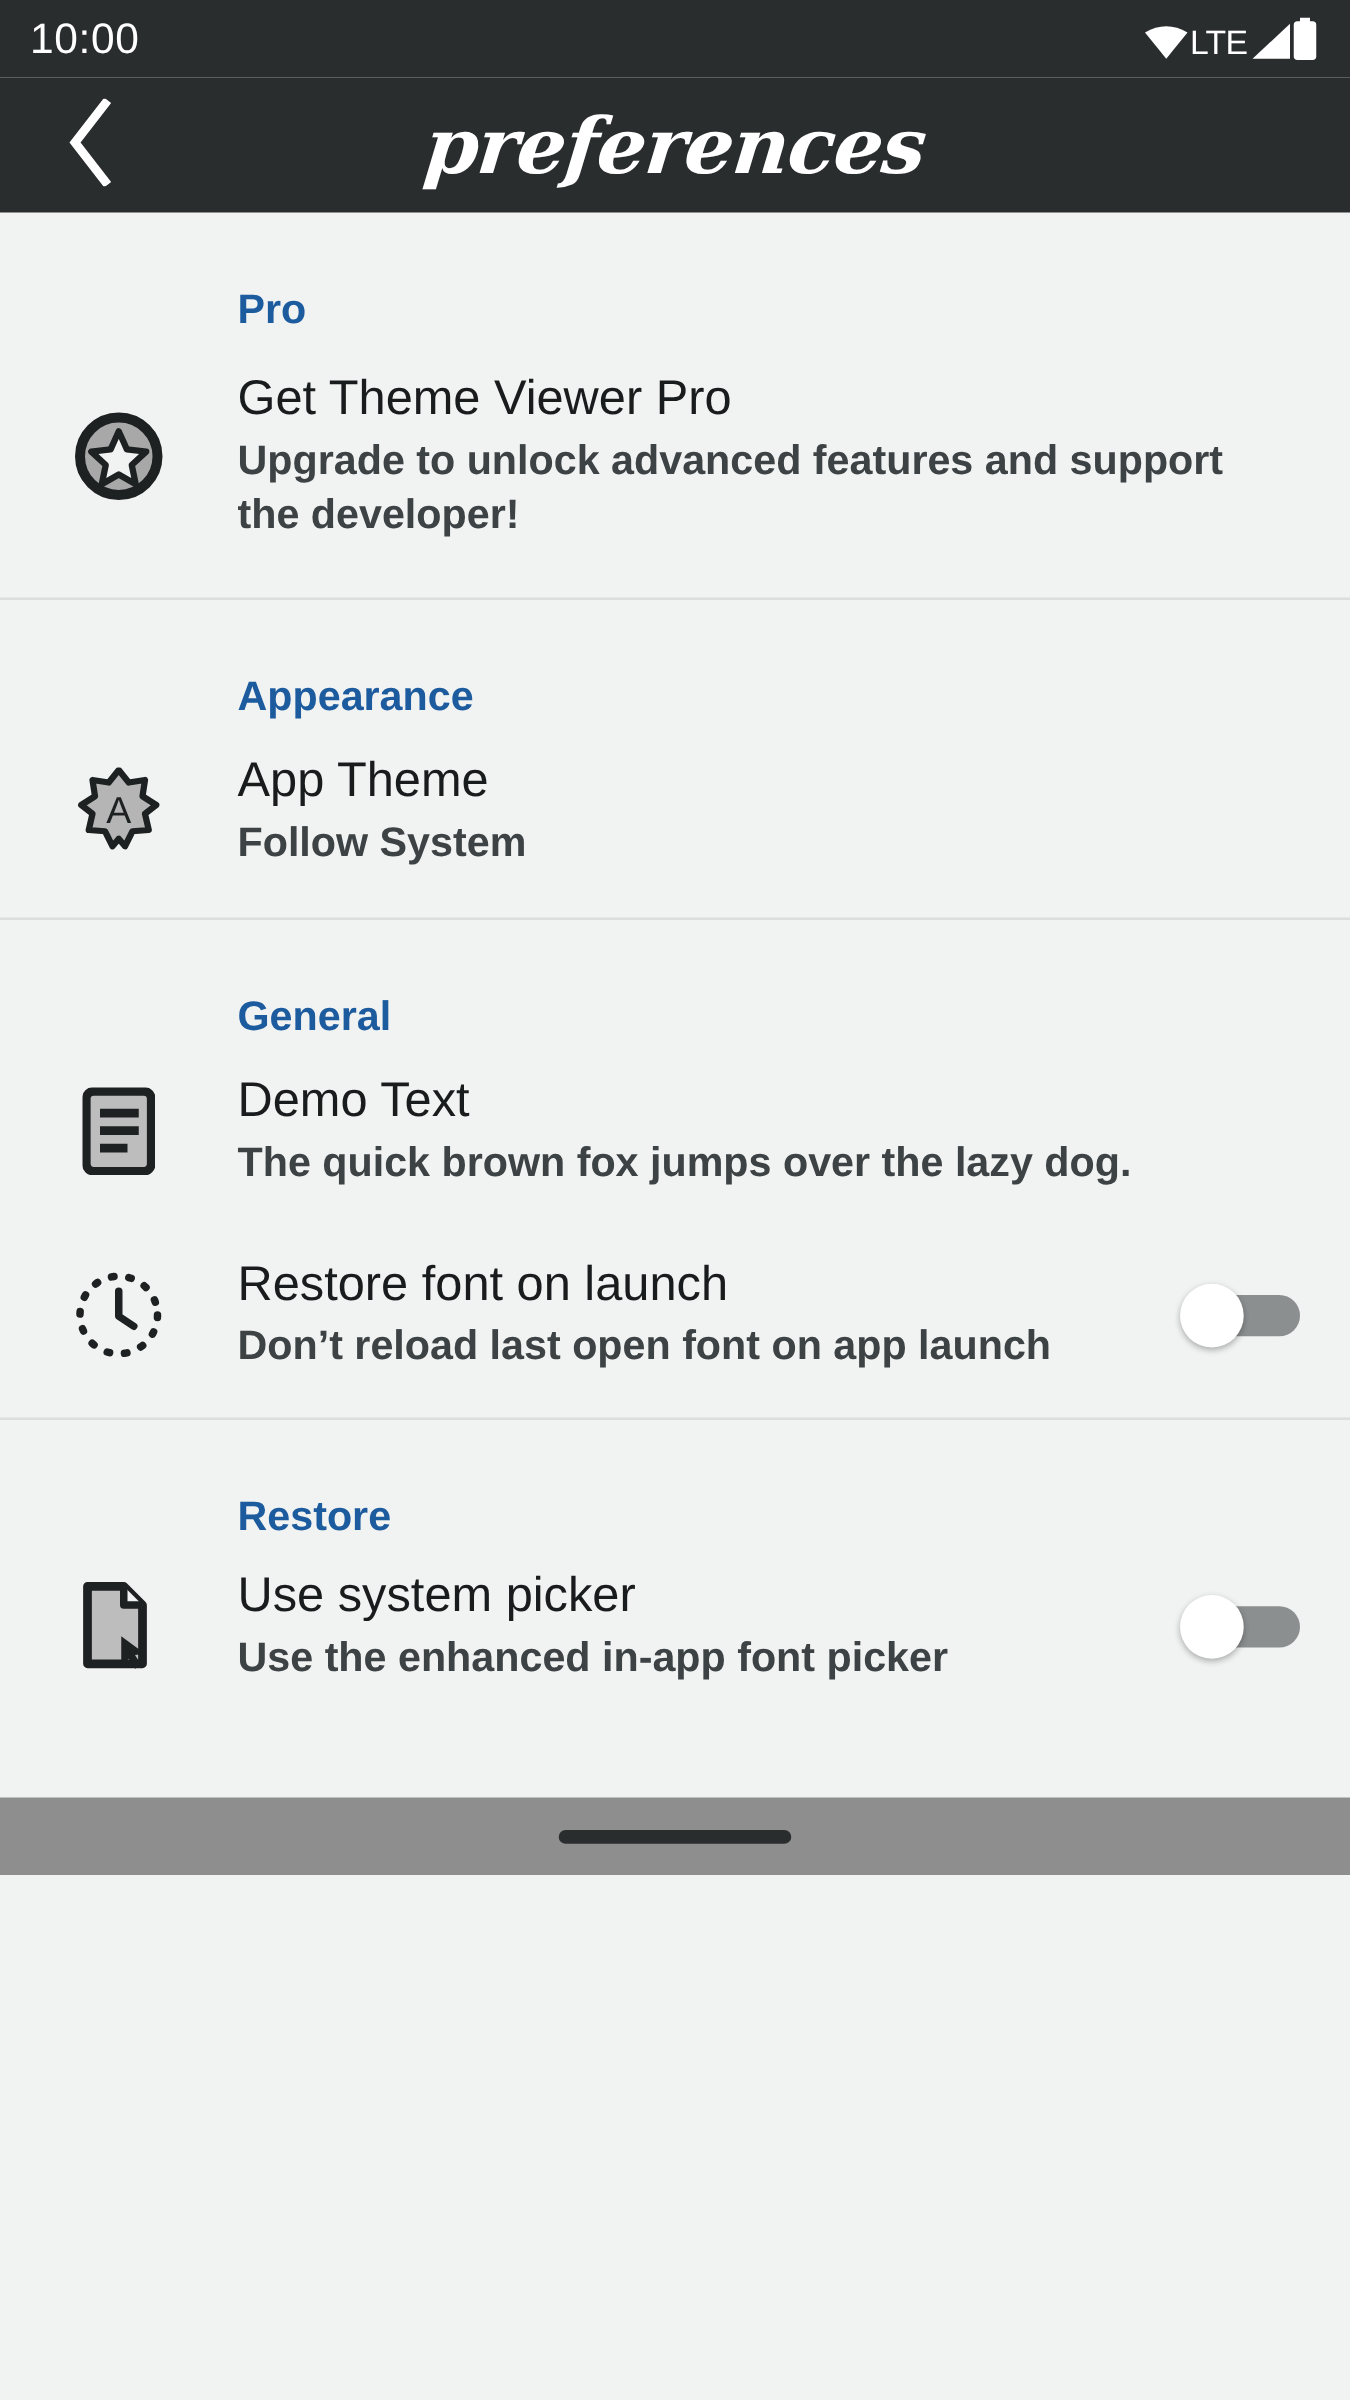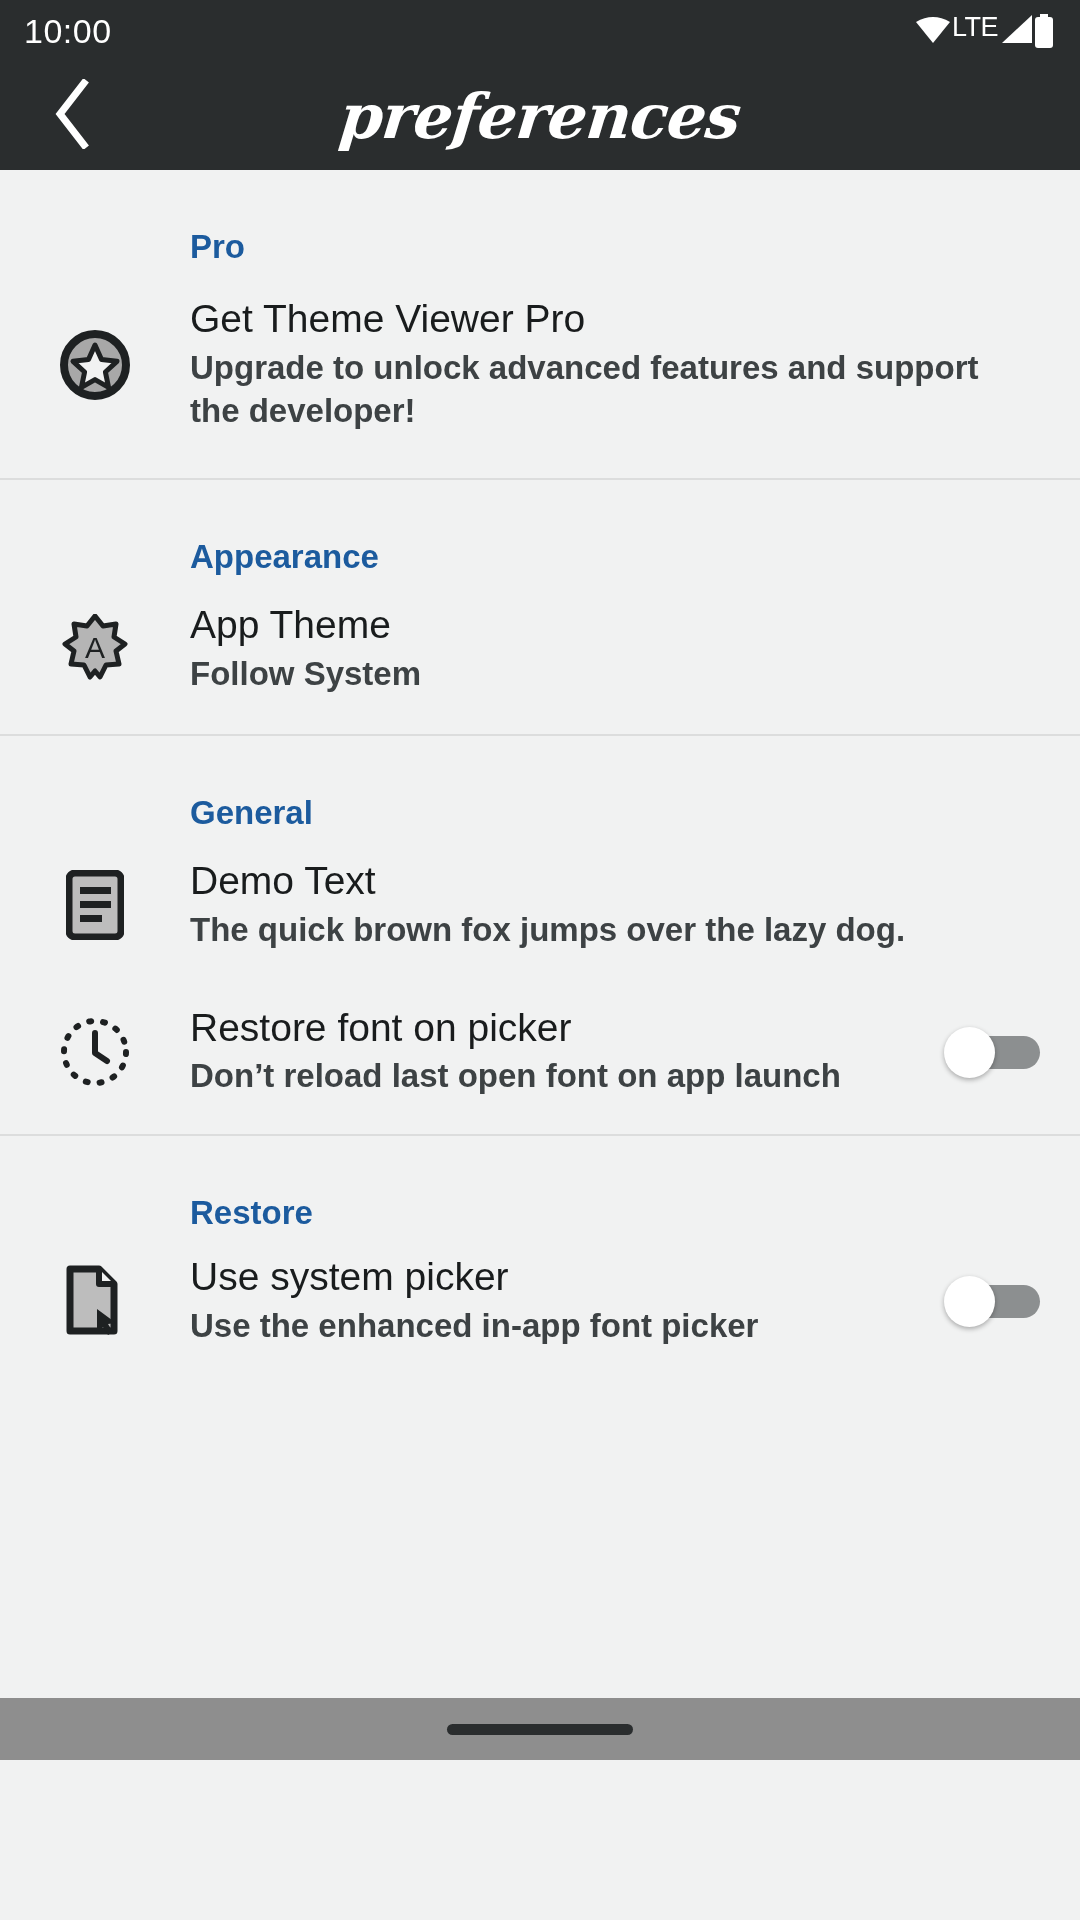--- a/index.html
+++ b/index.html
@@ -2,30 +2,30 @@
 <html><head>
 <meta charset="utf-8">
 <style>
   * { margin:0; padding:0; box-sizing:border-box; }
   html, body {
     width:1080px; height:1920px;
     background:#f1f2f2;
     font-family:"Liberation Sans", sans-serif;
     overflow:hidden;
   }
-  .screen { position:relative; width:1080px; height:1760px; background:#f1f2f2; }
+  .screen { position:relative; width:1080px; height:1500px; background:#f1f2f2; }
 
   
   .statusbar{
     height:62px; background:#2a2d2e; color:#ffffff;
     display:flex; align-items:center; justify-content:space-between;
     padding:0 26px 0 24px;
   }
   .status-clock{ font-size:34px; letter-spacing:0.5px; font-weight:400; line-height:1; }
-  .status-icons{ display:flex; align-items:flex-start; gap:1px; }
+  .status-icons{ display:flex; align-items:flex-end; gap:1px; }
   .status-icons svg{ display:block; }
   .lte-text{ font-size:27px; font-weight:500; letter-spacing:-0.5px; line-height:1; }
 
   
   .appbar{
     height:108px; background:#2a2d2e; color:#ffffff;
     display:flex; align-items:center; position:relative;
   }
   .back-btn{
     width:96px; height:96px; margin-left:26px;
@@ -192,21 +192,21 @@
       </div>
 
       <div class="row restore-row">
         <div class="row-icon">
           <svg width="72" height="72" viewBox="0 0 72 72">
             <circle cx="36" cy="36" r="31" fill="none" stroke="#1e2122" stroke-width="6" stroke-linecap="round" stroke-dasharray="2 12"></circle>
             <path d="M36 17 L36 37 L48 45" fill="none" stroke="#1e2122" stroke-width="6" stroke-linecap="round" stroke-linejoin="round"></path>
           </svg>
         </div>
         <div class="row-text">
-          <div class="row-title">Restore font on picker</div>
+          <div class="row-title">Restore font on launch</div>
           <div class="row-sub">Don’t reload last open font on app launch</div>
         </div>
         <div class="row-control">
           <div class="switch">
             <div class="track"></div>
             <div class="thumb"></div>
           </div>
         </div>
       </div>
     </div>

